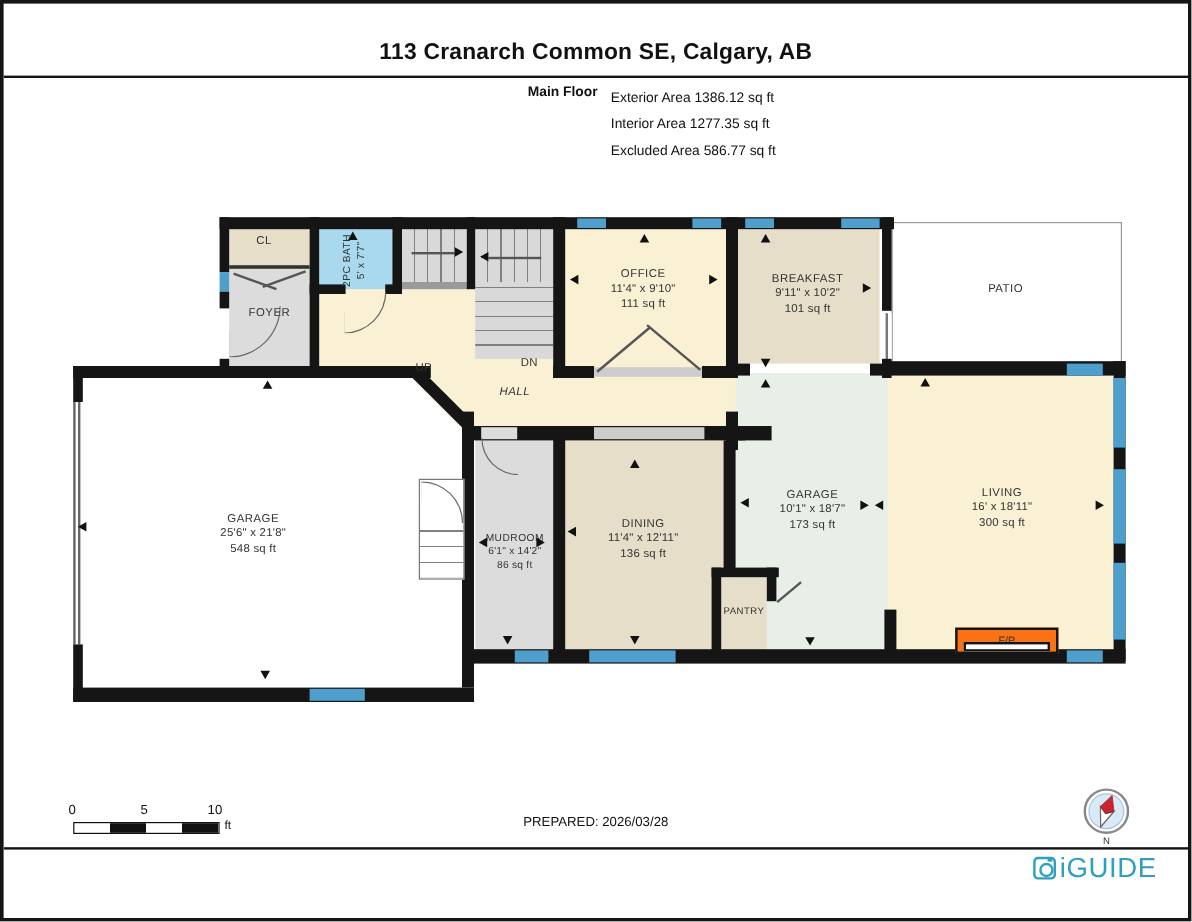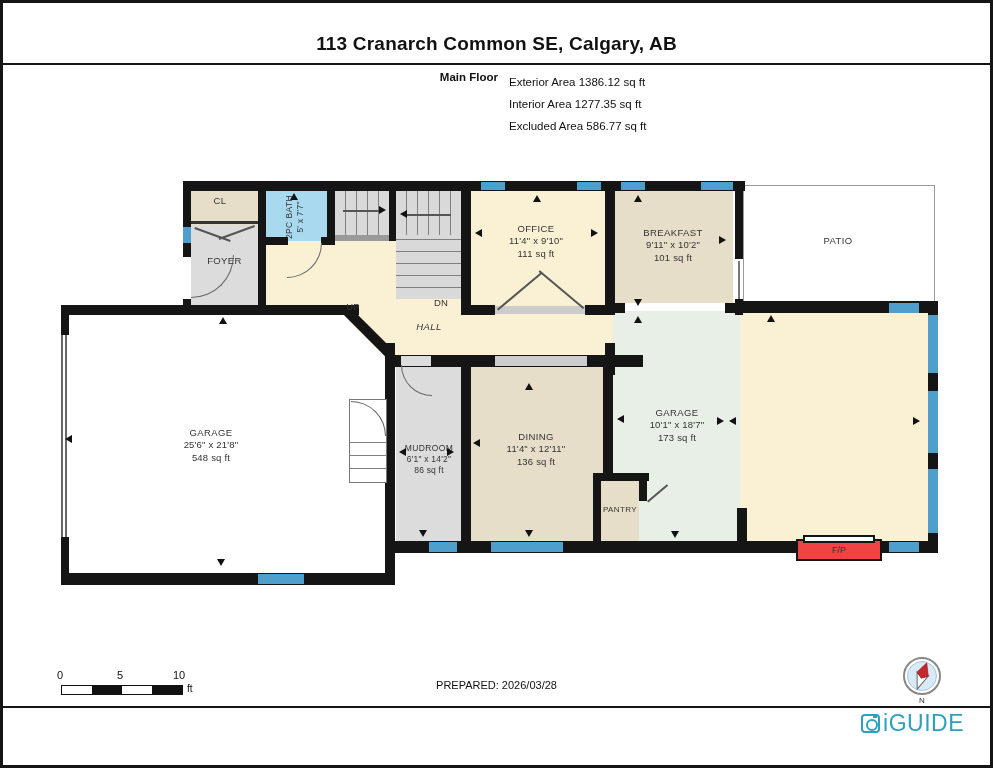--- a/index.html
+++ b/index.html
@@ -154,21 +154,21 @@
   <div class="abs" style="left:346px;top:396px;width:38px;height:84px;background:#fff;border:1px solid #777;box-sizing:border-box;"></div>
   <div class="treads-h" style="left:347px;top:430px;width:36px;height:48px;background:repeating-linear-gradient(0deg,#fff 0 12px,#808080 12px 13px);"></div>
   <div class="arc-tr" style="left:348px;top:398px;width:34px;height:34px;"></div>
   <div class="arc-bl" style="left:398px;top:362px;width:30px;height:30px;"></div>
   <div class="leaf" style="left:644px;top:498px;width:26px;transform:rotate(-40deg);"></div>
   <div class="leaf" style="left:494px;top:306px;width:58px;transform:rotate(-40deg);"></div>
   <div class="leaf" style="left:580px;top:306px;width:58px;transform:rotate(-140deg);"></div>
   <div class="leaf" style="left:340px;top:207px;width:38px;"></div>
   <div class="leaf" style="left:404px;top:211px;width:44px;"></div>
 
-  <div class="abs" style="left:793px;top:536px;width:86px;height:22px;background:#ef4444;border:2px solid #151515;box-sizing:border-box;text-align:center;font-size:9px;line-height:18px;color:#333;">
+  <div class="abs" style="left:793px;top:520px;width:86px;height:22px;background:#f97316;border:2px solid #151515;box-sizing:border-box;text-align:center;font-size:9px;line-height:18px;color:#333;">
     <span>F/P</span>
   </div>
   <div class="abs" style="left:800px;top:532px;width:72px;height:8px;background:#fff;border:2px solid #151515;box-sizing:border-box;"></div>
 
   <div class="rlbl" style="left:188px;top:192px;width:58px;">
     <div class="nm">CL</div>
   </div>
   <div class="rlbl" style="left:188px;top:252px;width:67px;">
     <div class="nm">FOYER</div>
   </div>
@@ -213,20 +213,25 @@
     <div>11'4" x 12'11"</div>
     <div>136 sq ft</div>
   </div>
   <div class="rlbl" style="left:622px;top:404px;width:104px;">
     <div class="nm">GARAGE</div>
     <div>10'1" x 18'7"</div>
     <div>173 sq ft</div>
   </div>
   <div class="rlbl small" style="left:592px;top:502px;width:50px;">
     <div class="nm">PANTRY</div>
+  </div>
+  <div class="rlbl" style="left:782px;top:402px;width:100px;">
+    <div class="nm">LIVING</div>
+    <div>16' x 18'11"</div>
+    <div>300 sq ft</div>
   </div>
 
   <div class="ar ar-up" style="left:216px;top:314px;"></div>
   <div class="ar ar-left" style="left:62px;top:432px;"></div>
   <div class="ar ar-down" style="left:214px;top:556px;"></div>
   <div class="ar ar-up" style="left:287px;top:190px;"></div>
   <div class="ar ar-up" style="left:530px;top:192px;"></div>
   <div class="ar ar-left" style="left:472px;top:226px;"></div>
   <div class="ar ar-right" style="left:588px;top:226px;"></div>
   <div class="ar ar-up" style="left:631px;top:192px;"></div>

